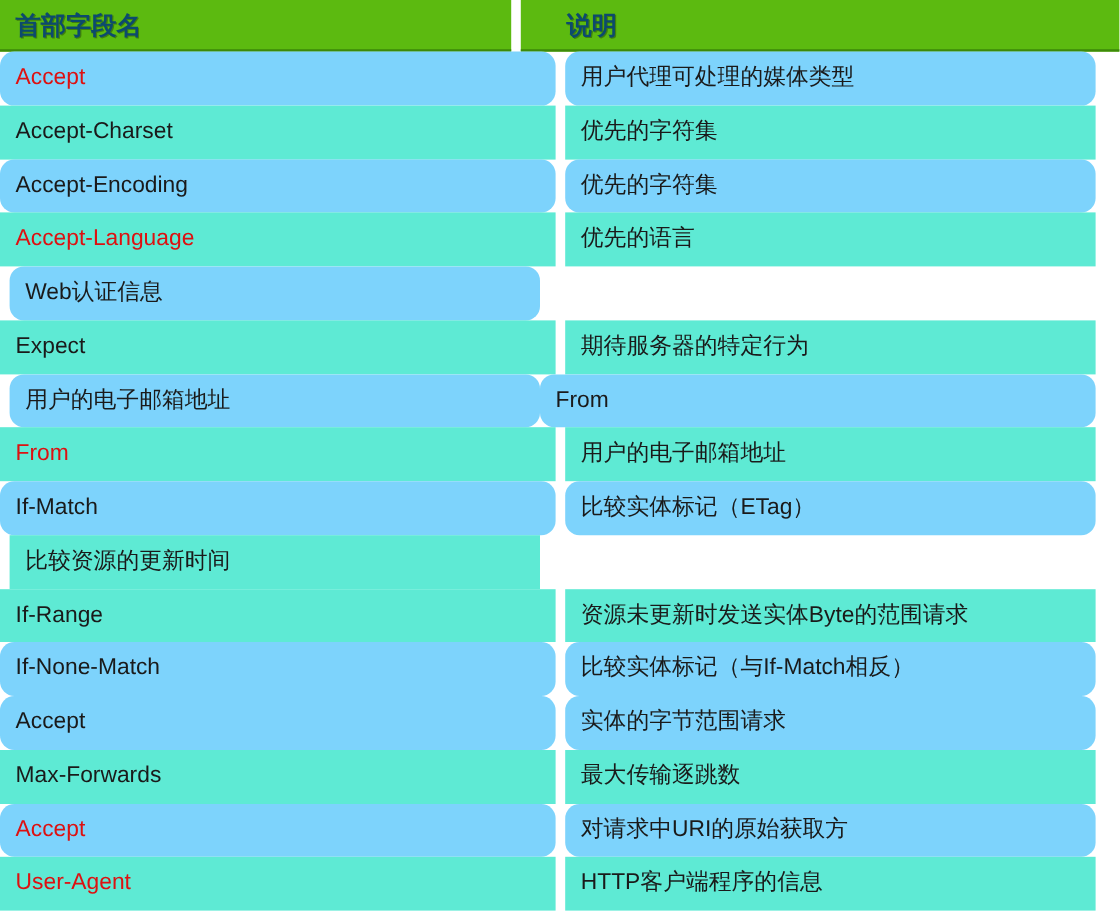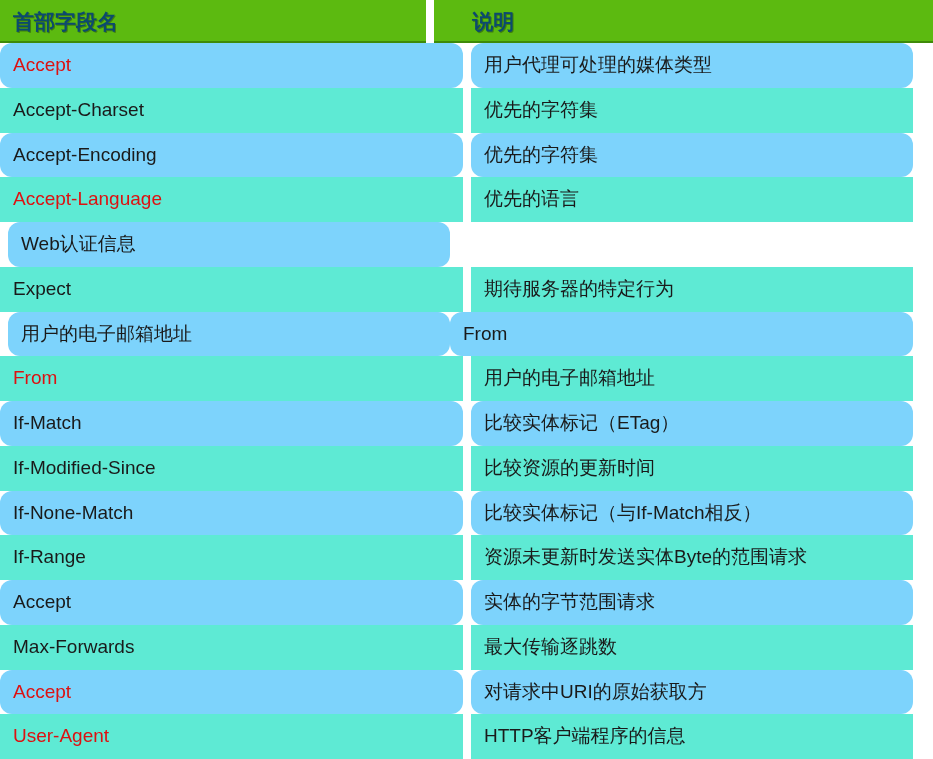--- a/index.html
+++ b/index.html
@@ -111,30 +111,29 @@
       </div>
       <div class="row data-row">
         <div class="cell col-name shade-b highlight">From</div>
         <div class="cell col-desc shade-b">用户的电子邮箱地址</div>
       </div>
       <div class="row data-row">
         <div class="cell col-name shade-a">If-Match</div>
         <div class="cell col-desc shade-a">比较实体标记（ETag）</div>
       </div>
       <div class="row data-row">
-        <div class="cell col-name shade-b">If-Modified-Since</div>
         <div class="cell col-desc shade-b">比较资源的更新时间</div>
+      </div>
+      <div class="row data-row">
+        <div class="cell col-name shade-b">If-Range</div>
+        <div class="cell col-desc shade-b">资源未更新时发送实体Byte的范围请求</div>
       </div>
       <div class="row data-row">
         <div class="cell col-name shade-a">If-None-Match</div>
         <div class="cell col-desc shade-a">比较实体标记（与If-Match相反）</div>
-      </div>
-      <div class="row data-row">
-        <div class="cell col-name shade-b">If-Range</div>
-        <div class="cell col-desc shade-b">资源未更新时发送实体Byte的范围请求</div>
       </div>
       <div class="row data-row">
         <div class="cell col-name shade-a">Accept</div>
         <div class="cell col-desc shade-a">实体的字节范围请求</div>
       </div>
       <div class="row data-row">
         <div class="cell col-name shade-b">Max-Forwards</div>
         <div class="cell col-desc shade-b">最大传输逐跳数</div>
       </div>
       <div class="row data-row">

